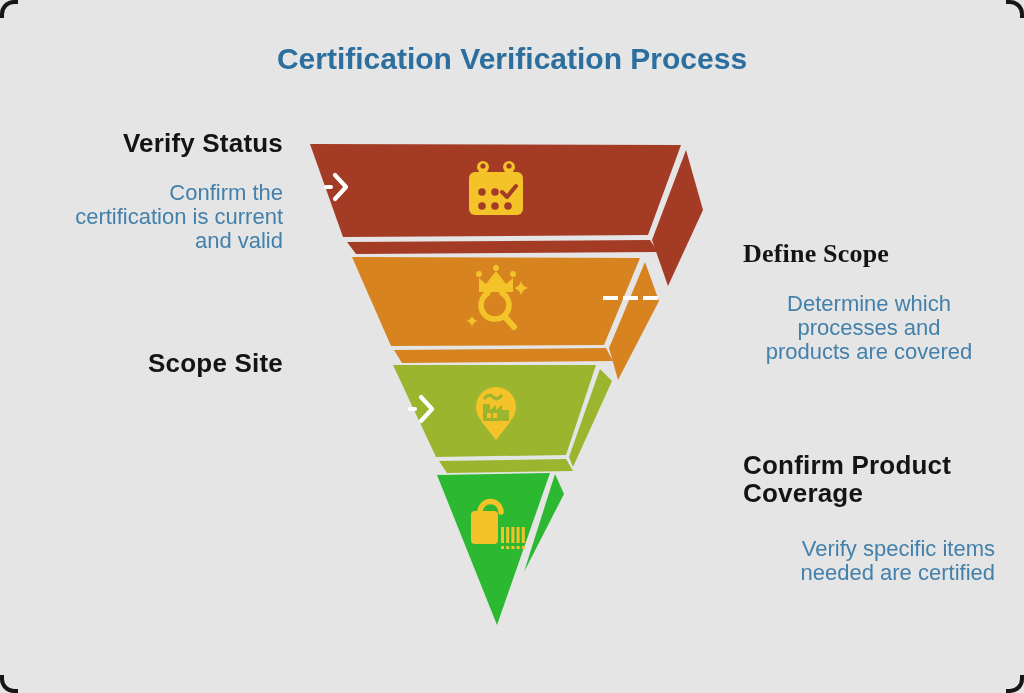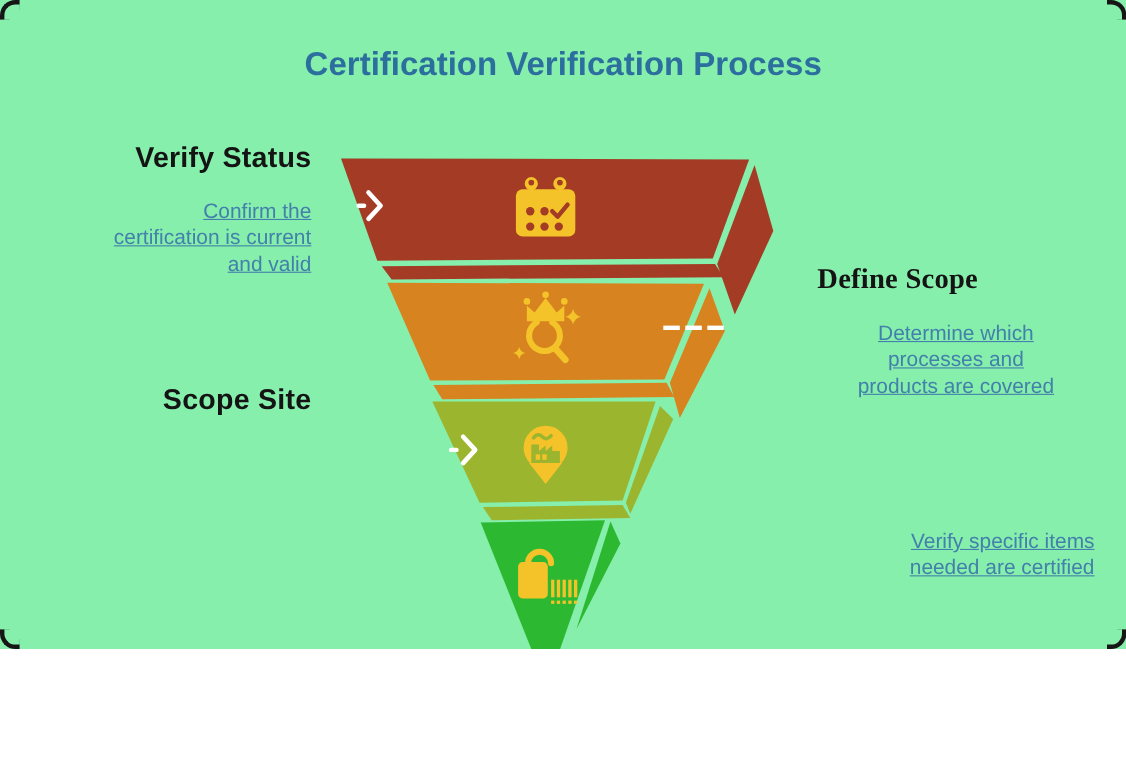--- a/index.html
+++ b/index.html
@@ -1,33 +1,33 @@
 <!DOCTYPE html>
 <html><head>
 <meta charset="utf-8">
 <style>
   html,body{margin:0;padding:0;background:#ffffff;}
   #canvas{
-    position:relative;width:1024px;height:590px;background:#86efac;overflow:hidden;
+    position:relative;width:1024px;height:693px;background:#e5e5e5;overflow:hidden;
     font-family:"Liberation Sans", sans-serif;
   }
   #funnel-svg{position:absolute;left:0;top:0;}
   .page-title{
     position:absolute;left:0;top:42px;width:1024px;text-align:center;
     font-size:30px;font-weight:bold;letter-spacing:0px;white-space:pre;
   }
   .step-block{position:absolute;}
   .step-block.left{left:40px;width:243px;text-align:right;}
   .step-block.right{left:743px;width:252px;text-align:left;}
   .step-label{
     font-size:26px;line-height:28px;font-weight:bold;white-space:pre-line;
     letter-spacing:0.2px;
   }
   .step-desc{
-    margin-top:24px;font-size:19px;line-height:24px;white-space:pre-line;text-decoration:underline;
+    margin-top:24px;font-size:22px;line-height:24px;white-space:pre-line;
   }
   .step-desc.tall{margin-top:30px;}
   .corner{position:absolute;width:14px;height:14px;}
   .corner.tl{left:0;top:0;border-top:4px solid #161616;border-left:4px solid #161616;border-top-left-radius:14px;}
   .corner.tr{right:0;top:0;border-top:4px solid #161616;border-right:4px solid #161616;border-top-right-radius:14px;}
   .corner.bl{left:0;bottom:0;border-bottom:4px solid #161616;border-left:4px solid #161616;border-bottom-left-radius:14px;}
   .corner.br{right:0;bottom:0;border-bottom:4px solid #161616;border-right:4px solid #161616;border-bottom-right-radius:14px;}
 </style>
 </head>
 <body>
@@ -139,20 +139,22 @@
     <div class="step-desc" style="color: rgb(67, 128, 171); text-align: center;">Determine which
 processes and
 products are covered</div>
   </div>
 
   <div class="step-block left" style="top:349px">
     <div class="step-label" style="color: rgb(20, 20, 20);">Scope Site</div>
   </div>
 
   <div class="step-block right" style="top:451px">
+    <div class="step-label" style="color: rgb(20, 20, 20);">Confirm Product
+Coverage</div>
     <div class="step-desc tall" style="color: rgb(67, 128, 171); text-align: right;">Verify specific items
 needed are certified</div>
   </div>
 
   <div class="corner tl"></div>
   <div class="corner tr"></div>
   <div class="corner bl"></div>
   <div class="corner br"></div>
 </div>
 

